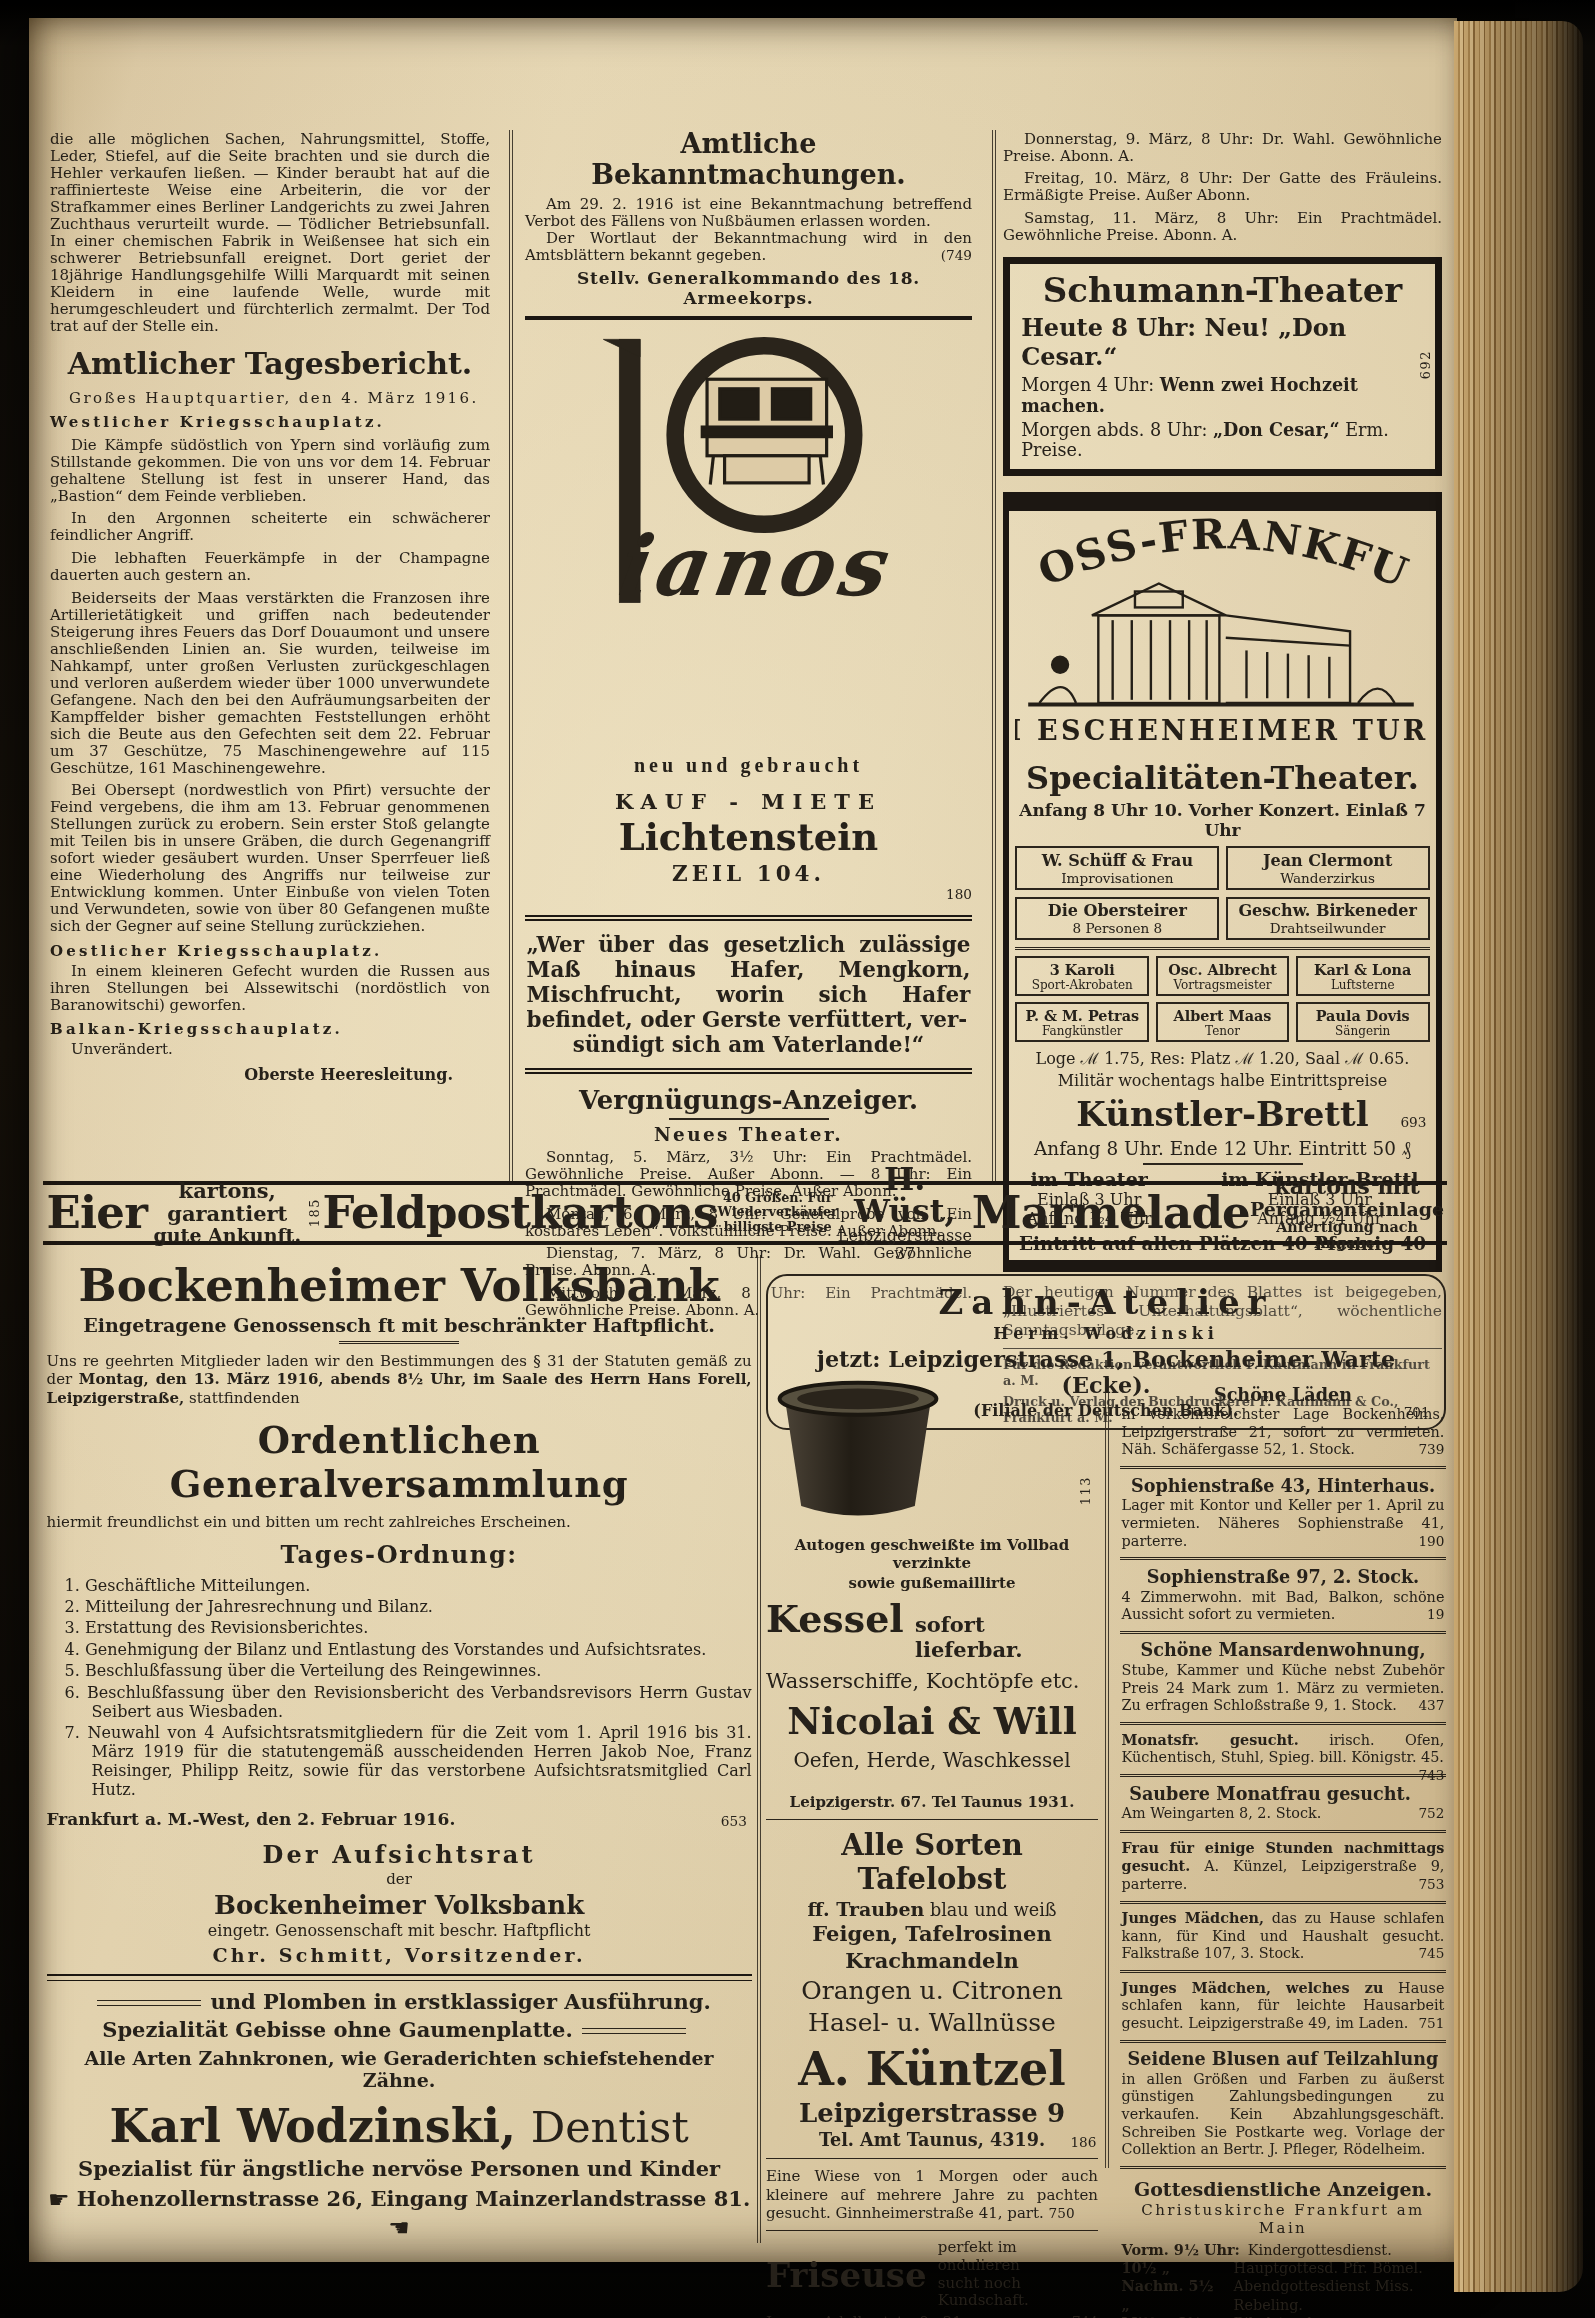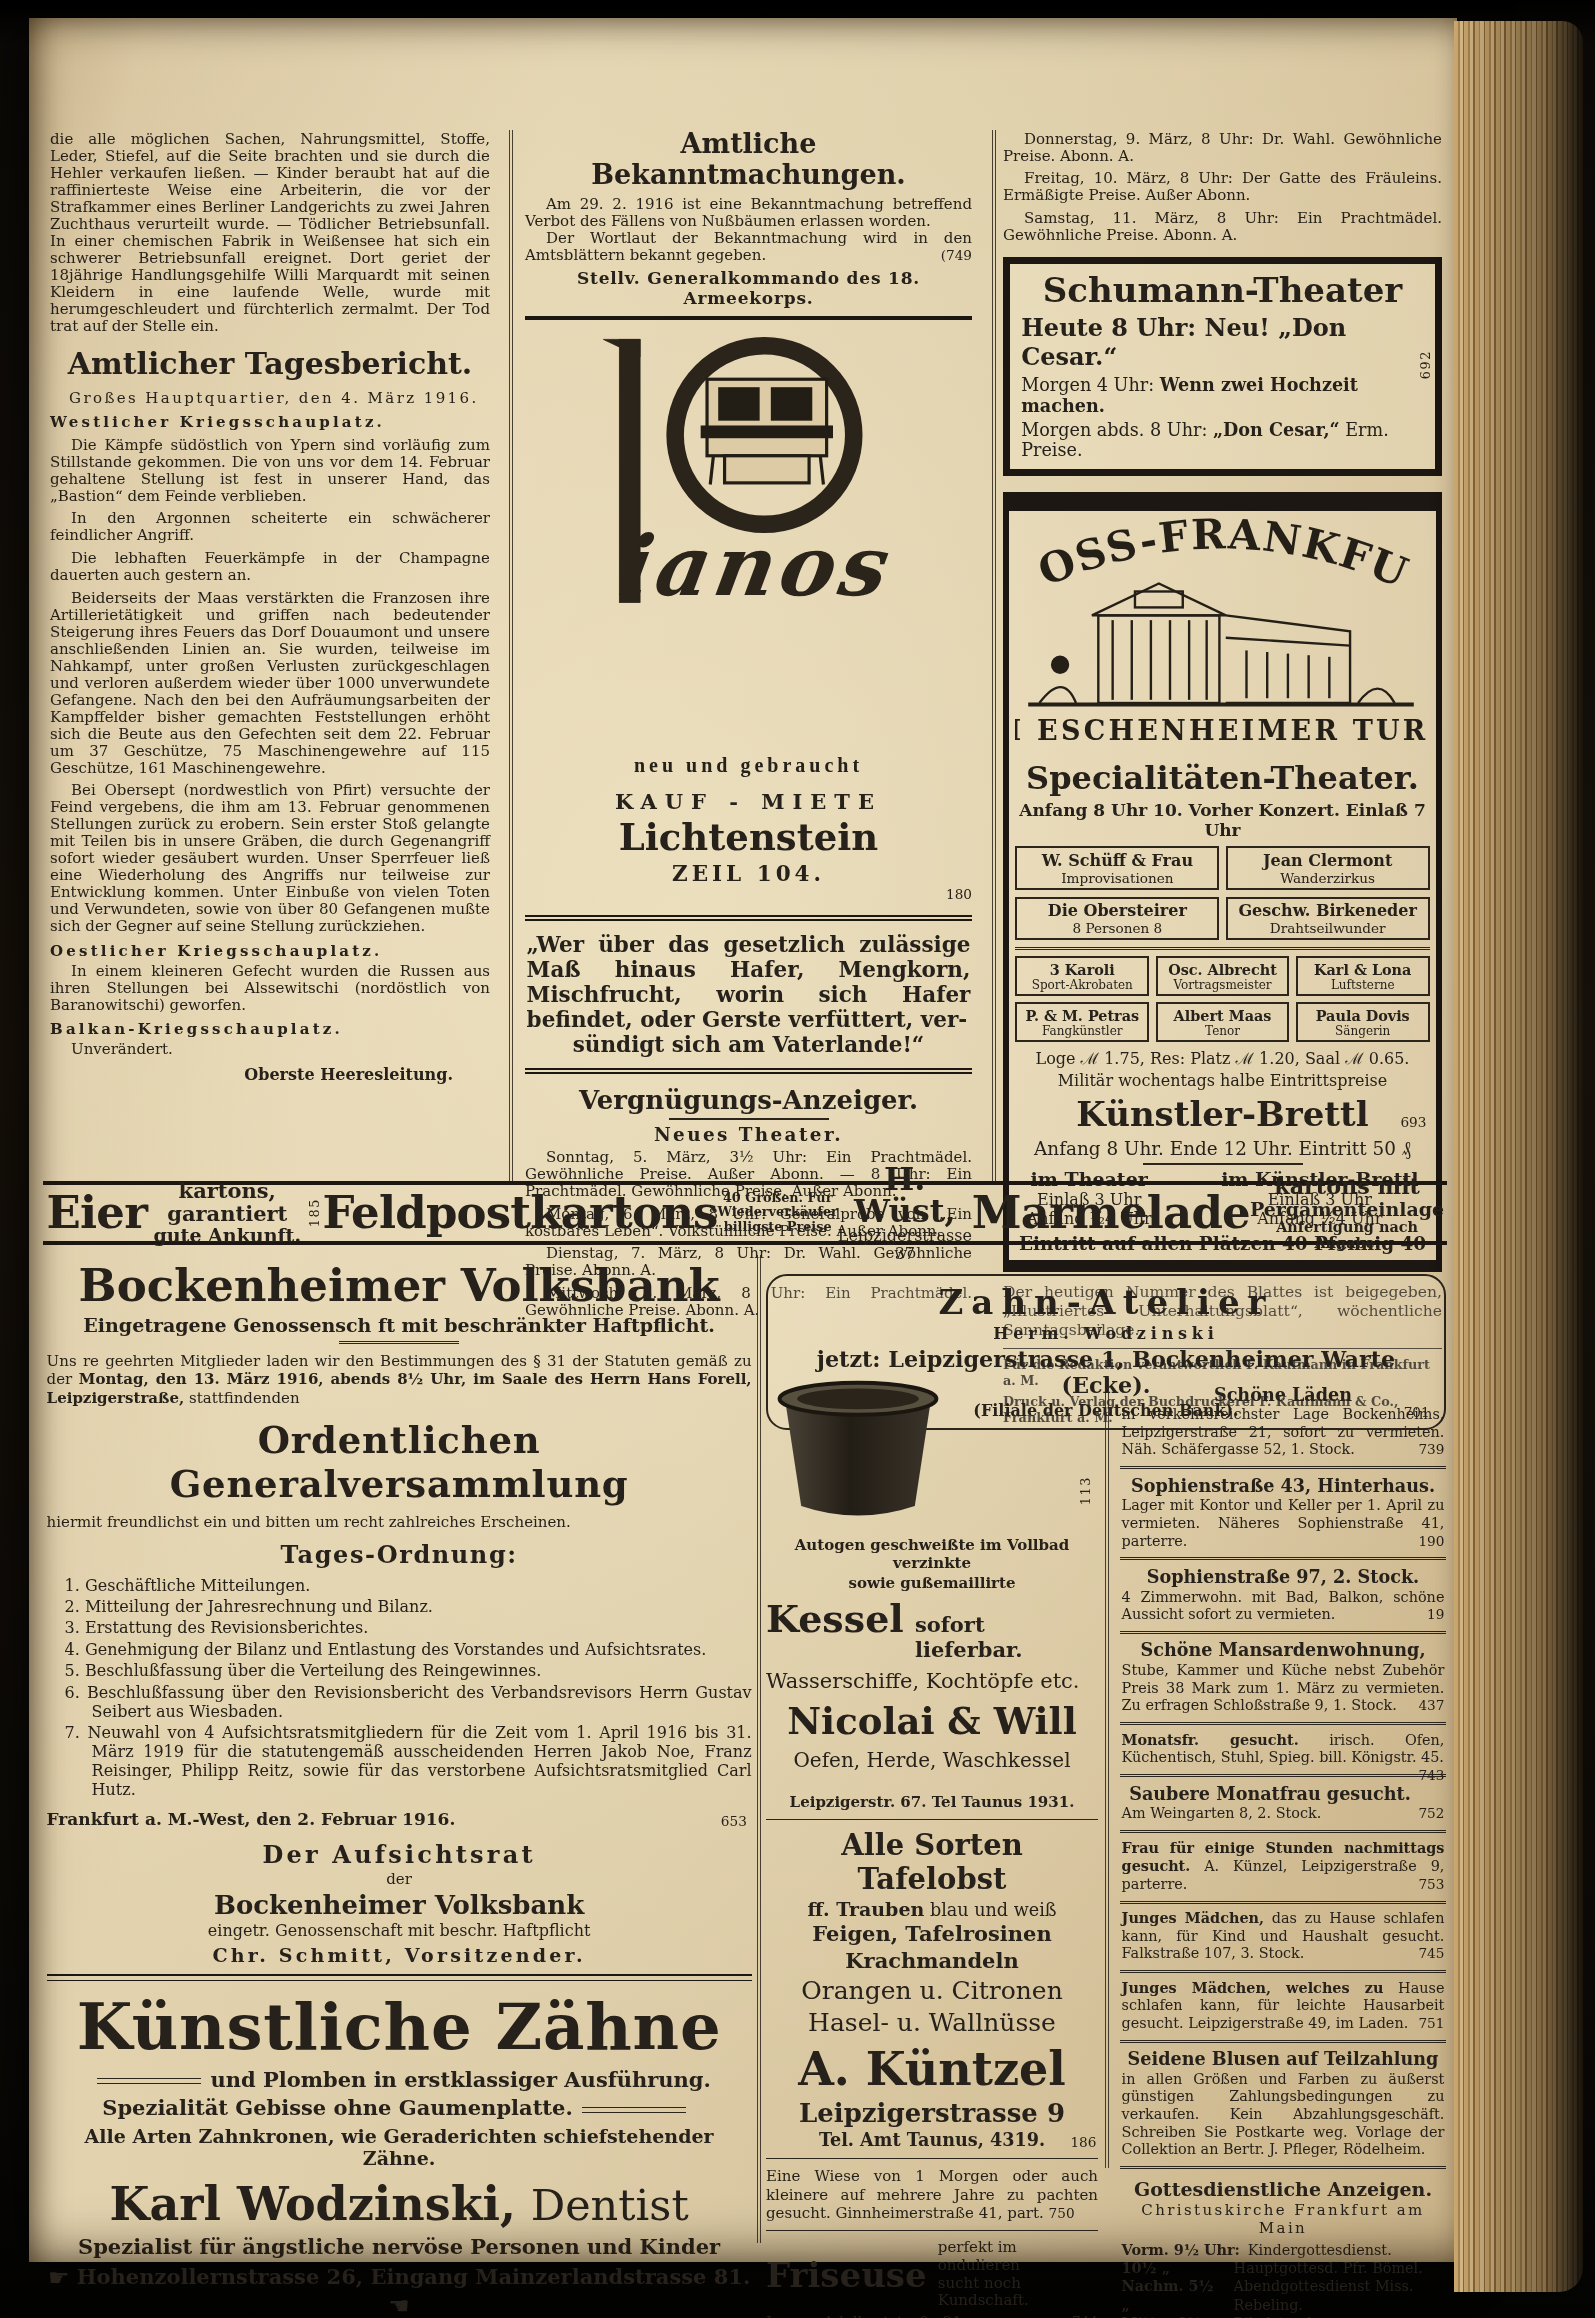--- a/index.html
+++ b/index.html
@@ -412,21 +412,20 @@
       <p class="vb-item">6. Beschlußfassung über den Revisionsbericht des Verbandsrevisors Herrn Gustav Seibert aus Wiesbaden.</p>
       <p class="vb-item">7. Neuwahl von 4 Aufsichtsratsmitgliedern für die Zeit vom 1. April 1916 bis 31. März 1919 für die statutengemäß ausscheidenden Herren Jakob Noe, Franz Reisinger, Philipp Reitz, sowie für das verstorbene Aufsichtsratsmitglied Carl Hutz.</p>
       <p class="vb-place"><span>Frankfurt a. M.-West, den 2. Februar 1916.</span><span class="num">653</span></p>
       <p class="vb-b1">Der Aufsichtsrat</p>
       <p class="vb-b2">der</p>
       <p class="vb-b3">Bockenheimer Volksbank</p>
       <p class="vb-b4">eingetr. Genossenschaft mit beschr. Haftpflicht</p>
       <p class="vb-b5">Chr. Schmitt, Vorsitzender.</p>
       <hr class="hr-double">
 
-      <h2 class="kz-title">Künstliche Zähne</h2>
       <p class="kz-l1 flank">und Plomben in erstklassiger Ausführung.</p>
       <p class="kz-l2 flank2">Spezialität Gebisse ohne Gaumenplatte.</p>
       <p class="kz-l3">Alle Arten Zahnkronen, wie Geraderichten schiefstehender Zähne.</p>
       <p class="kw-name"><span class="n1">Karl Wodzinski,</span> <span class="n2">Dentist</span></p>
       <p class="kw-l1">Spezialist für ängstliche nervöse Personen und Kinder</p>
       <p class="kw-addr"><span class="hand">☛</span> <span>Hohenzollernstrasse 26, Eingang Mainzerlandstrasse 81.</span> <span class="hand">☚</span></p>
 
     </section>
 
     <div class="vrule" style="left:728px;top:1237px;height:988px;"></div>
@@ -500,21 +499,21 @@
       <div class="cl-item">
           <p class="cl-head">Sophienstraße 43, Hinterhaus.</p>
           <p class="cl-body"><span>Lager mit Kontor und Keller per 1. April zu vermieten. Näheres Sophienstraße 41, parterre.</span> <span class="cl-num">190</span></p>
         </div>
       <div class="cl-item">
           <p class="cl-head">Sophienstraße 97, 2. Stock.</p>
           <p class="cl-body"><span>4 Zimmerwohn. mit Bad, Balkon, schöne Aussicht sofort zu vermieten.</span> <span class="cl-num">19</span></p>
         </div>
       <div class="cl-item">
           <p class="cl-head">Schöne Mansardenwohnung,</p>
-          <p class="cl-body"><span>Stube, Kammer und Küche nebst Zubehör Preis 38 Mark zum 1. März zu vermieten. Zu erfragen Schloßstraße 9, 1. Stock.</span> <span class="cl-num">437</span></p>
+          <p class="cl-body"><span>Stube, Kammer und Küche nebst Zubehör Preis 24 Mark zum 1. März zu vermieten. Zu erfragen Schloßstraße 9, 1. Stock.</span> <span class="cl-num">437</span></p>
         </div>
       <div class="cl-item">
           <p class="cl-body"><b>Monatsfr. gesucht.</b> <span>irisch. Ofen, Küchentisch, Stuhl, Spieg. bill. Königstr. 45.</span> <span class="cl-num">743</span></p>
         </div>
       <div class="cl-item">
           <p class="cl-head">Saubere Monatfrau gesucht.</p>
           <p class="cl-body"><span>Am Weingarten 8, 2. Stock.</span> <span class="cl-num">752</span></p>
         </div>
       <div class="cl-item">
           <p class="cl-body"><b>Frau für einige Stunden nachmittags gesucht.</b> <span>A. Künzel, Leipzigerstraße 9, parterre.</span> <span class="cl-num">753</span></p>

